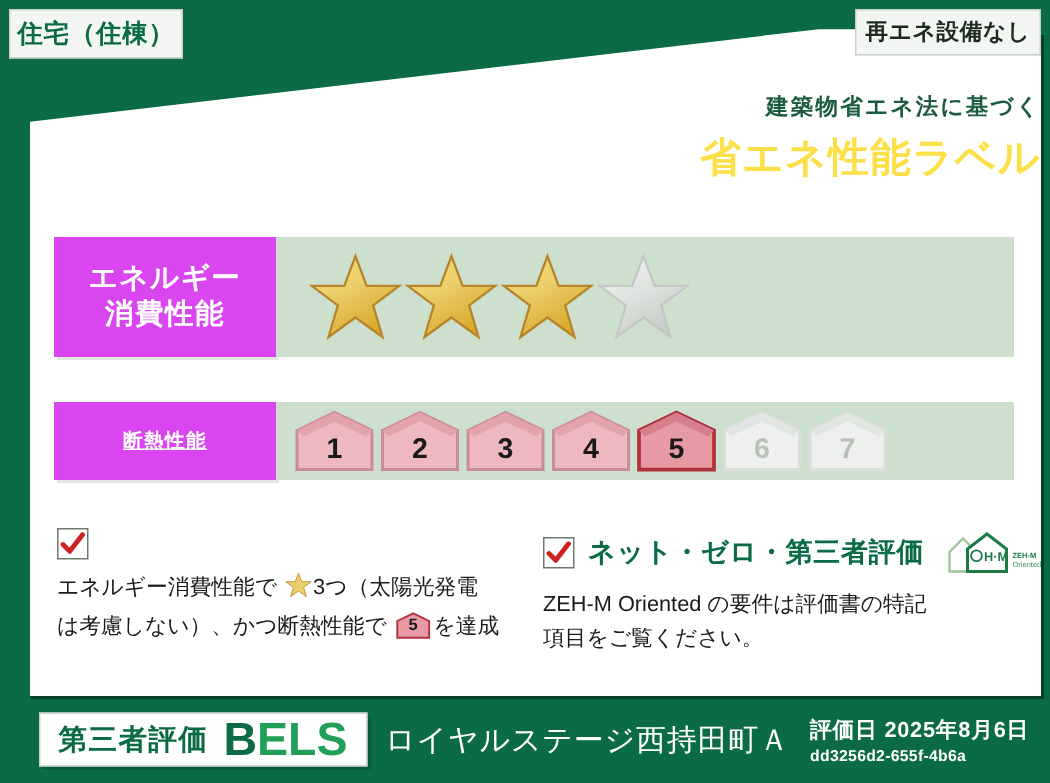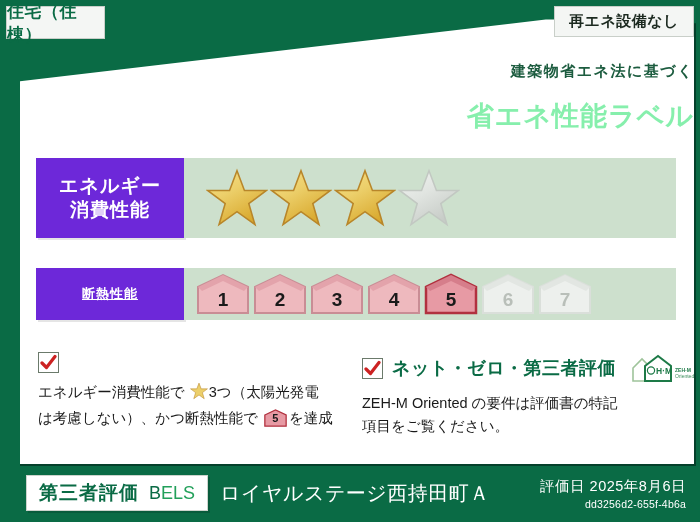--- a/index.html
+++ b/index.html
@@ -17,25 +17,25 @@
   .corner-tag {
     position: absolute;
     background: #f4f6f4;
     border: 1px solid #c9cfc9;
     display: flex; align-items: center; justify-content: center;
     font-weight: bold;
     letter-spacing: 0.5px;
     z-index: 6;
   }
   #tag-left {
-    left: 6px; top: 6px; width: 99px; height: 33px;
+    left: 6px; top: 6px; width: 116px; height: 33px;
     color: #0a6b45; font-size: 17px;
   }
   #tag-right {
-    right: 6px; top: 6px; width: 140px; height: 31px;
+    right: 6px; top: 6px; width: 124px; height: 31px;
     color: #1c2a20; font-size: 15px;
   }
   
   #panel {
     position: absolute;
     left: 20px; top: 0px; right: 6px; bottom: 58px;
     background: #ffffff;
     clip-path: polygon(0% 17.5%, 0% 100%, 100% 100%, 100% 4.2%, 78% 4.2%, 0% 17.5%);
     z-index: 2;
   }
@@ -50,35 +50,35 @@
   #heading {
     position: absolute; left: 20px; right: 6px; top: 62px;
     text-align: right; z-index: 5;
   }
   #heading .sub {
     font-size: 15px; font-weight: bold; color: #1c5c3f;
     letter-spacing: 1.5px;
     font-family: "Liberation Serif", "DejaVu Serif", serif;
   }
   #heading .main {
-    font-size: 27px; font-weight: bold; color: #86efac;
-    letter-spacing: 1px; margin-top: 17px;
+    font-size: 27px; font-weight: bold; color: #fde047;
+    letter-spacing: 1px; margin-top: 6px;
     font-family: Liberation Serif, serif;
   }
   
   .metric-row {
     position: absolute; left: 36px; right: 24px;
     display: flex; align-items: stretch;
     z-index: 5;
   }
   #row-energy { top: 158px; height: 80px; }
   #row-insul  { top: 268px; height: 52px; }
 
   .metric-label {
-    background: #6d28d9;
+    background: #d946ef;
     color: #ffffff;
     font-weight: bold;
     display: flex; flex-direction: column;
     align-items: center; justify-content: center;
     line-height: 1.25;
     letter-spacing: 1px;
     flex: 0 0 148px;
     box-shadow: 2px 2px 0 rgba(0,0,0,0.10);
   }
   #row-energy .metric-label { font-size: 19px; }
@@ -157,31 +157,32 @@
   #bels-box {
     background: #ffffff; border: 1px solid #cdd4cd;
     height: 36px; padding: 0 12px;
     display: flex; align-items: center; gap: 10px;
     margin-left: 6px;
     box-shadow: 2px 2px 0 rgba(0,0,0,0.14);
   }
   #bels-box .ja {
     font-size: 19px; font-weight: bold; color: #0a6b45; letter-spacing: 1px;
   }
-  #bels-box .bels { font-size: 18px; font-weight: normal; letter-spacing: 0px; text-align: center; }
+  #bels-box .bels { font-size: 31px; font-weight: bold; letter-spacing: 0px; text-align: center; }
   #bels-box .bels .b { color: #0a6b45; }
   #bels-box .bels .els { color: #22a05a; }
 
   #building-name {
     color: #ffffff; font-size: 20px; margin-left: 12px;
     letter-spacing: 0.5px; white-space: nowrap;
   }
   #footer-right {
-    margin-left: auto; text-align: right; color: #ffffff;
+    margin-left: auto; text-align: left; color: #ffffff;
     padding-right: 8px;
+    font-weight: bold;
   }
   #footer-right .date { font-size: 14.5px; letter-spacing: 0.5px; }
   #footer-right .uid  { font-size: 10.5px; letter-spacing: 0.2px; margin-top: 2px; }
 </style>
 </head>
 <body>
 
 <div id="label">
 
   <div id="panel-shadow"></div>

